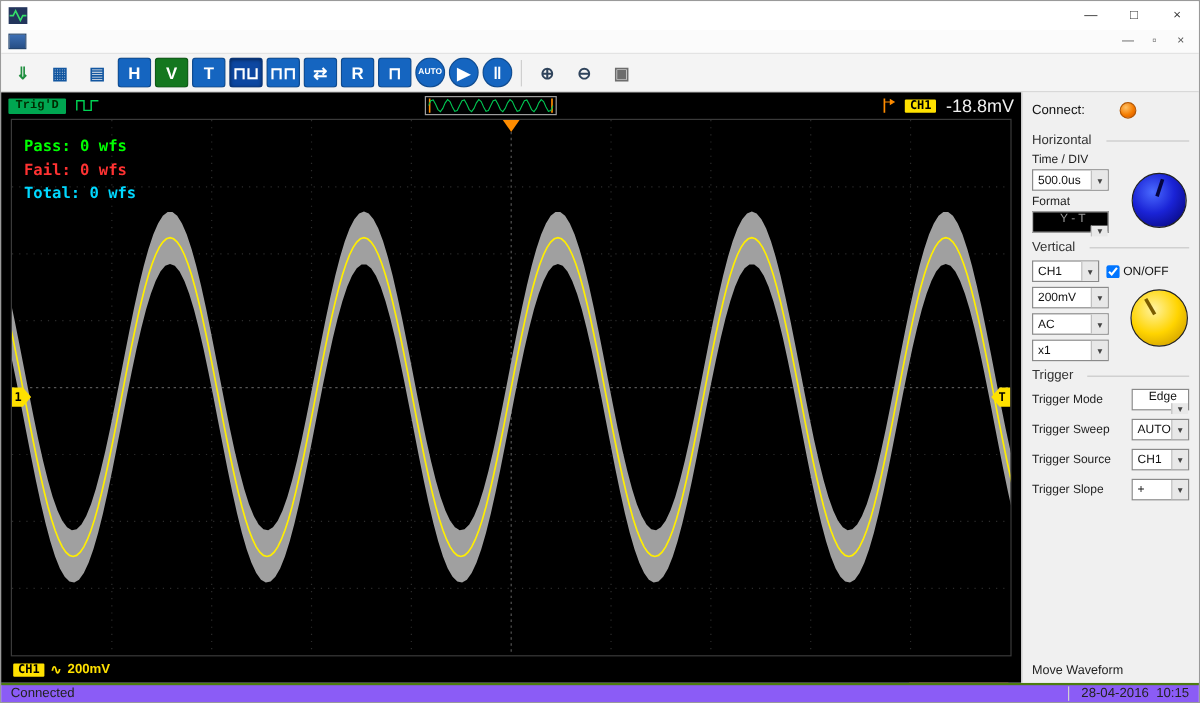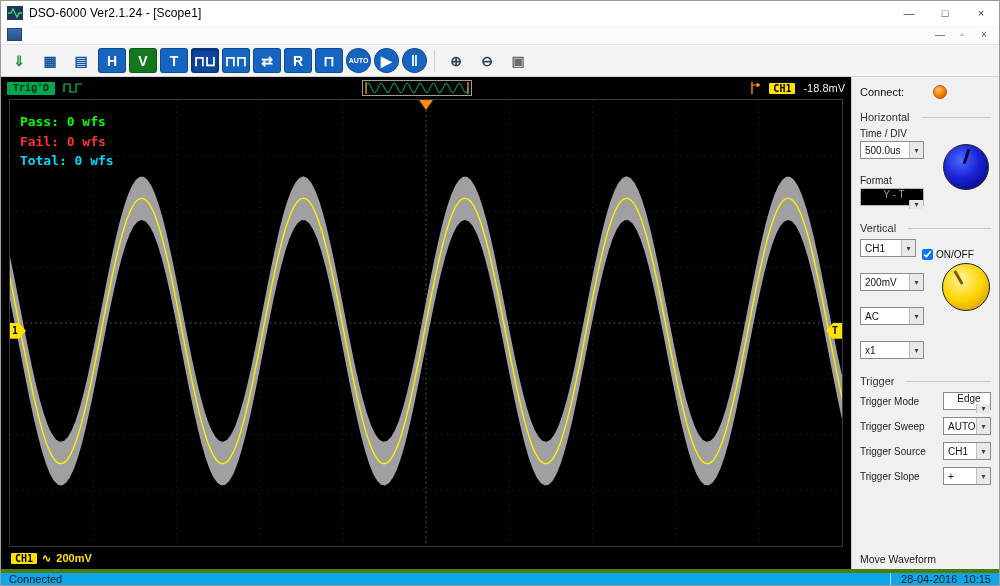--- a/index.html
+++ b/index.html
@@ -29,77 +29,76 @@
   .tsep { width:1px; height:22px; background:#cfcfcf; margin:0 4px; }
 
   
   .content { flex:1; display:flex; min-height:0; }
 
   
   .scope { width:850px; background:#000; display:flex; flex-direction:column; min-height:0; }
   .scope-top { height:22px; display:flex; align-items:center; padding:0 6px; gap:8px; font-family:"DejaVu Sans Mono", monospace; flex:0 0 auto; }
   .trig-badge { background:var(--trig-green); color:#002b00; font-size:10px; font-weight:bold; padding:1px 6px; border-radius:1px;font-family:Liberation Mono, monospace; }
   .badge-y { background:var(--ch1-yellow); color:#000; font-weight:bold; font-size:10px; padding:0 4px; border-radius:1px; font-family:"DejaVu Sans Mono", monospace; }
-  .readout { color:#f0f0f0; font-size:11px; }
+  .readout { color:#f0f0f0; font-size:15px; }
   .preview { width:110px; height:16px; background:#000; border:1px solid #9e9e9e; display:flex; align-items:center; justify-content:center; }
   .grid-wrap { flex:1; margin:0 8px; position:relative; border:1px solid #3a3a3a; background:#000; min-height:0; }
   .grid-wrap svg { position:absolute; inset:0; width:100%; height:100%; display:block; }
   .mask-text { font-family:"DejaVu Sans Mono", monospace; font-size:13px; font-weight:bold; }
   .mask-text.pass  { fill:var(--pass-green); }
   .mask-text.fail  { fill:var(--fail-red); }
   .mask-text.total { fill:var(--total-cyan); }
   .marker-label { font-family:"DejaVu Sans Mono", monospace; font-size:10px; font-weight:bold; fill:#000; }
   .scope-bottom { height:22px; display:flex; align-items:center; padding:0 10px; gap:5px; font-family:"DejaVu Sans Mono", monospace; flex:0 0 auto; }
   .coupling, .vdiv { color:var(--ch1-yellow); font-size:11px; font-weight:bold; }
   .badge-o { background:var(--time-orange); color:#241200; font-weight:bold; font-size:10px; padding:1px 3px; border-radius:1px; font-family:"DejaVu Sans Mono", monospace;margin-top:35px; }
 
   
   .panel { flex:1; background:#f0f0f0; border-left:1px solid #c6c6c6; padding:6px 8px; font-size:11px; color:#111; position:relative; }
   .connect-row { display:flex; align-items:center; justify-content:space-between; padding:2px 2px 6px 0; }
   .connect-dot { width:14px; height:14px; border-radius:50%; border:1px solid #b35600; background:radial-gradient(circle at 35% 30%, #ffc166, #f57c00 55%, #d35400 95%); margin-right:42px; }
   .section-h { display:flex; align-items:center; gap:12px; margin:6px 0 5px; color:#333; font-size:11px; }
   .section-h .rule { flex:1; border-top:1px solid #c9c9c9; height:0; }
   .lbl { font-size:10px; color:#222; margin:3px 0 2px; }
   .group-body { position:relative; }
-  .dd { height:18px; background:#fff; border:1px solid #8a8a8a; display:flex; align-items:center; font-size:10px; padding-left:4px; margin-bottom:16px; }
+  .dd { height:18px; background:#fff; border:1px solid #8a8a8a; display:flex; align-items:center; font-size:10px; padding-left:4px; margin-bottom:4px; }
   .dd .dd-val { white-space:nowrap; }
   .dd .dd-arrow { margin-left:auto; width:14px; height:100%; background:#e8e8e8; border-left:1px solid #c0c0c0; display:flex; align-items:center; justify-content:center; font-size:8px; color:#444; }
   .dd.disabled { background:#000000; color:#9a9a9a; border-color:#b5b5b5;flex-direction:column; }
   .w64 { width:64px; } .w56 { width:56px; } .w48 { width:48px; }
   .knob { border-radius:50%; border:1px solid #222; position:absolute; }
   .knob-blue { width:46px; height:46px; right:2px; top:16px;
     background:radial-gradient(circle at 38% 34%, #4a6aff 0%, #1a23d6 45%, #090a86 85%); }
   .knob-blue::after { content:""; position:absolute; left:47%; top:4px; width:3px; height:15px; background:#04043f; transform:rotate(18deg); }
   .knob-yellow { width:48px; height:48px; right:1px; top:24px;
     background:radial-gradient(circle at 40% 34%, #fff3a0 0%, #ffd400 50%, #c89600 92%); }
   .knob-yellow::after { content:""; position:absolute; left:30%; top:6px; width:3px; height:15px; background:#7a5c00; transform:rotate(-30deg); }
   .row { display:flex; align-items:center; gap:6px; }
   .chk { display:flex; align-items:center; gap:3px; font-size:10px; margin-bottom:4px; }
   .chk input { width:11px; height:11px; }
   .trig-row { display:flex; align-items:center; justify-content:space-between; margin-bottom:7px; }
   .trig-row .lbl { margin:0; }
   .move-wf { position:absolute; left:8px; bottom:4px; font-size:10.5px; color:#222; }
 
   
-  .statusbar { height:16px; background:#0ea5e9; border-top:4px solid #4d7c0f; display:flex; align-items:center; font-size:11px; color:#222; padding:0 8px; flex:0 0 auto; }
+  .statusbar { height:16px; background:#8b5cf6; border-top:2px solid #4d7c0f; display:flex; align-items:center; font-size:11px; color:#222; padding:0 8px; flex:0 0 auto; }
   .status-right { white-space:pre; border-left:1px solid #d0d0d0; padding-left:10px; }
 </style>
 </head>
 <body>
 
 <div class="app">
 
   <header class="titlebar">
     <span class="app-icon">
       <svg viewBox="0 0 16 16" width="16" height="16">
           <rect x="0" y="1" width="16" height="14" fill="#23355c"></rect>
           <polyline points="1,8 4,8 6,4 10,12 12,8 15,8" fill="none" stroke="#35e06a" stroke-width="1.3"></polyline>
         </svg>
     </span>
-    <span class="title-text">DSO-6000 Ver2.1.24 - [Scope1]</span>
     <span class="flex1"></span>
     <span class="win-btn">—</span>
     <span class="win-btn">□</span>
     <span class="win-btn">×</span>
   </header>
 
   <nav class="menubar">
     <span class="mdi-icon"></span>
     <div class="mdi-controls">
       <span class="mdi-btn">—</span>

